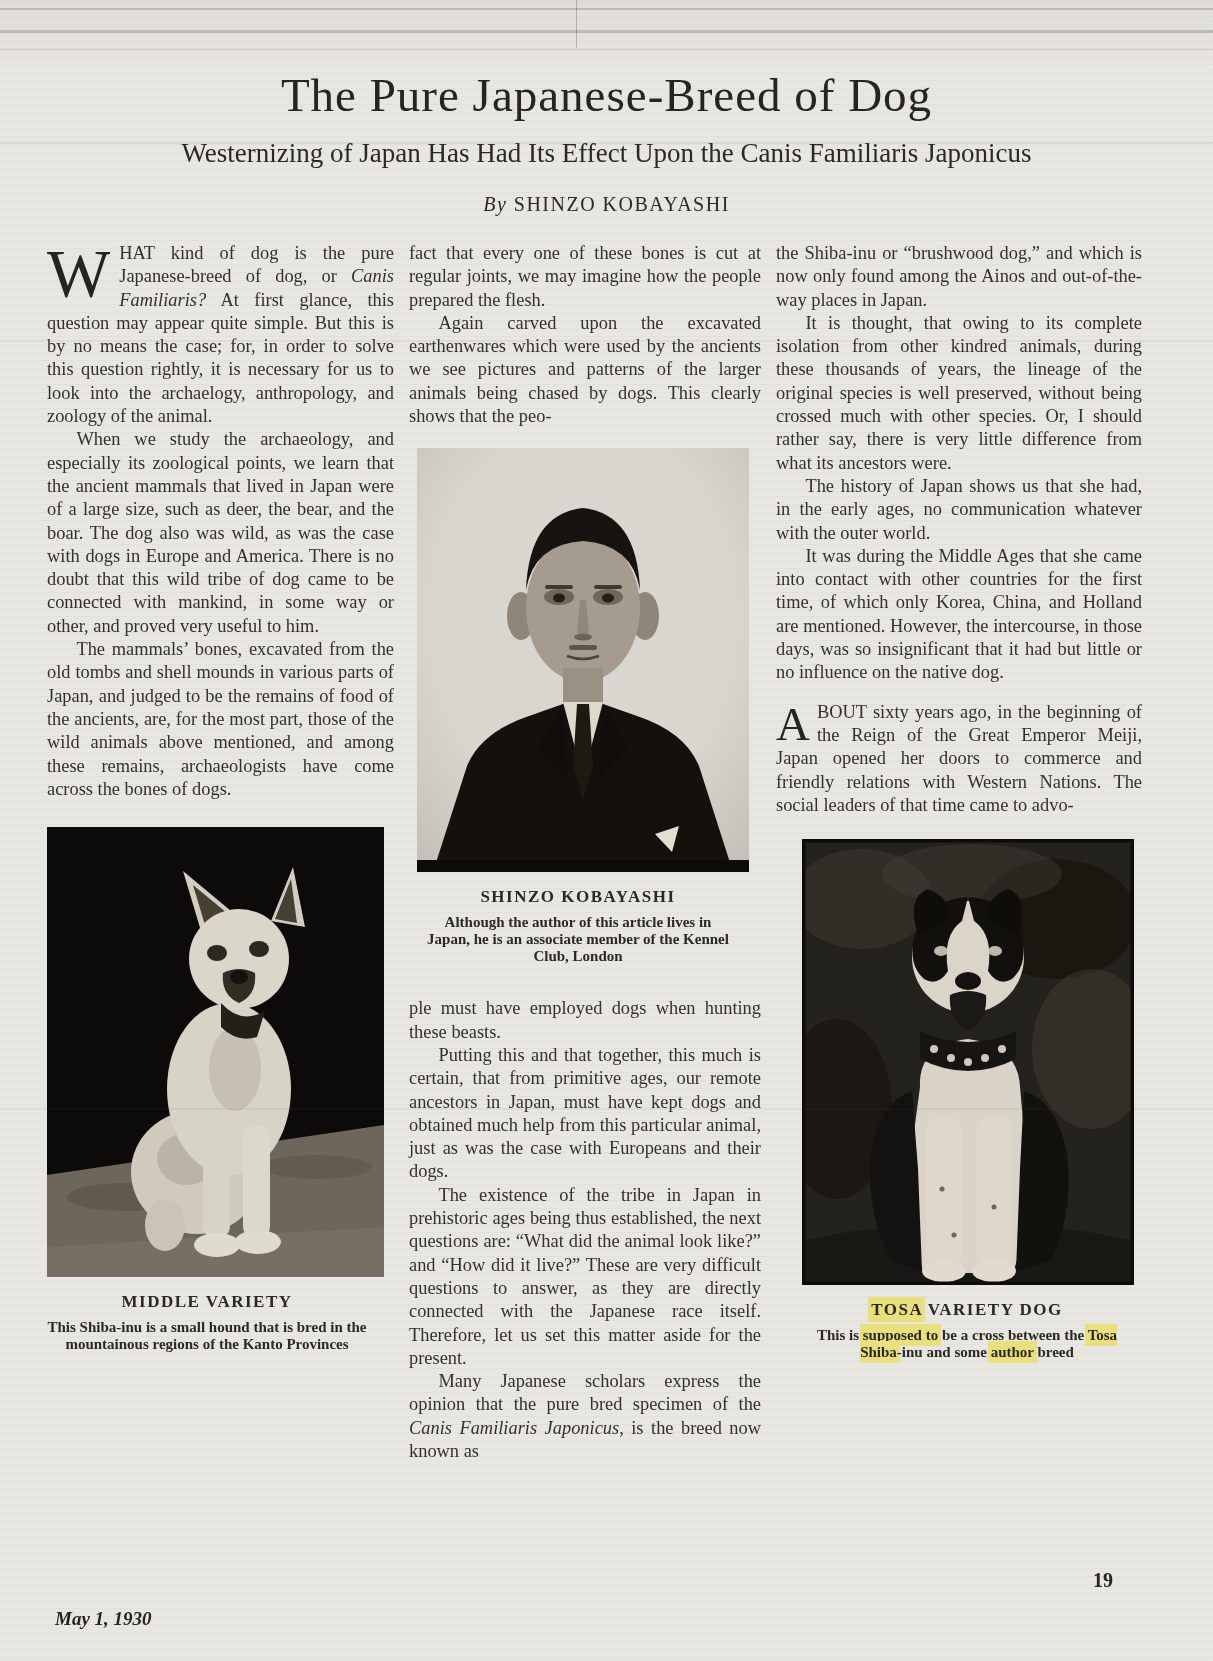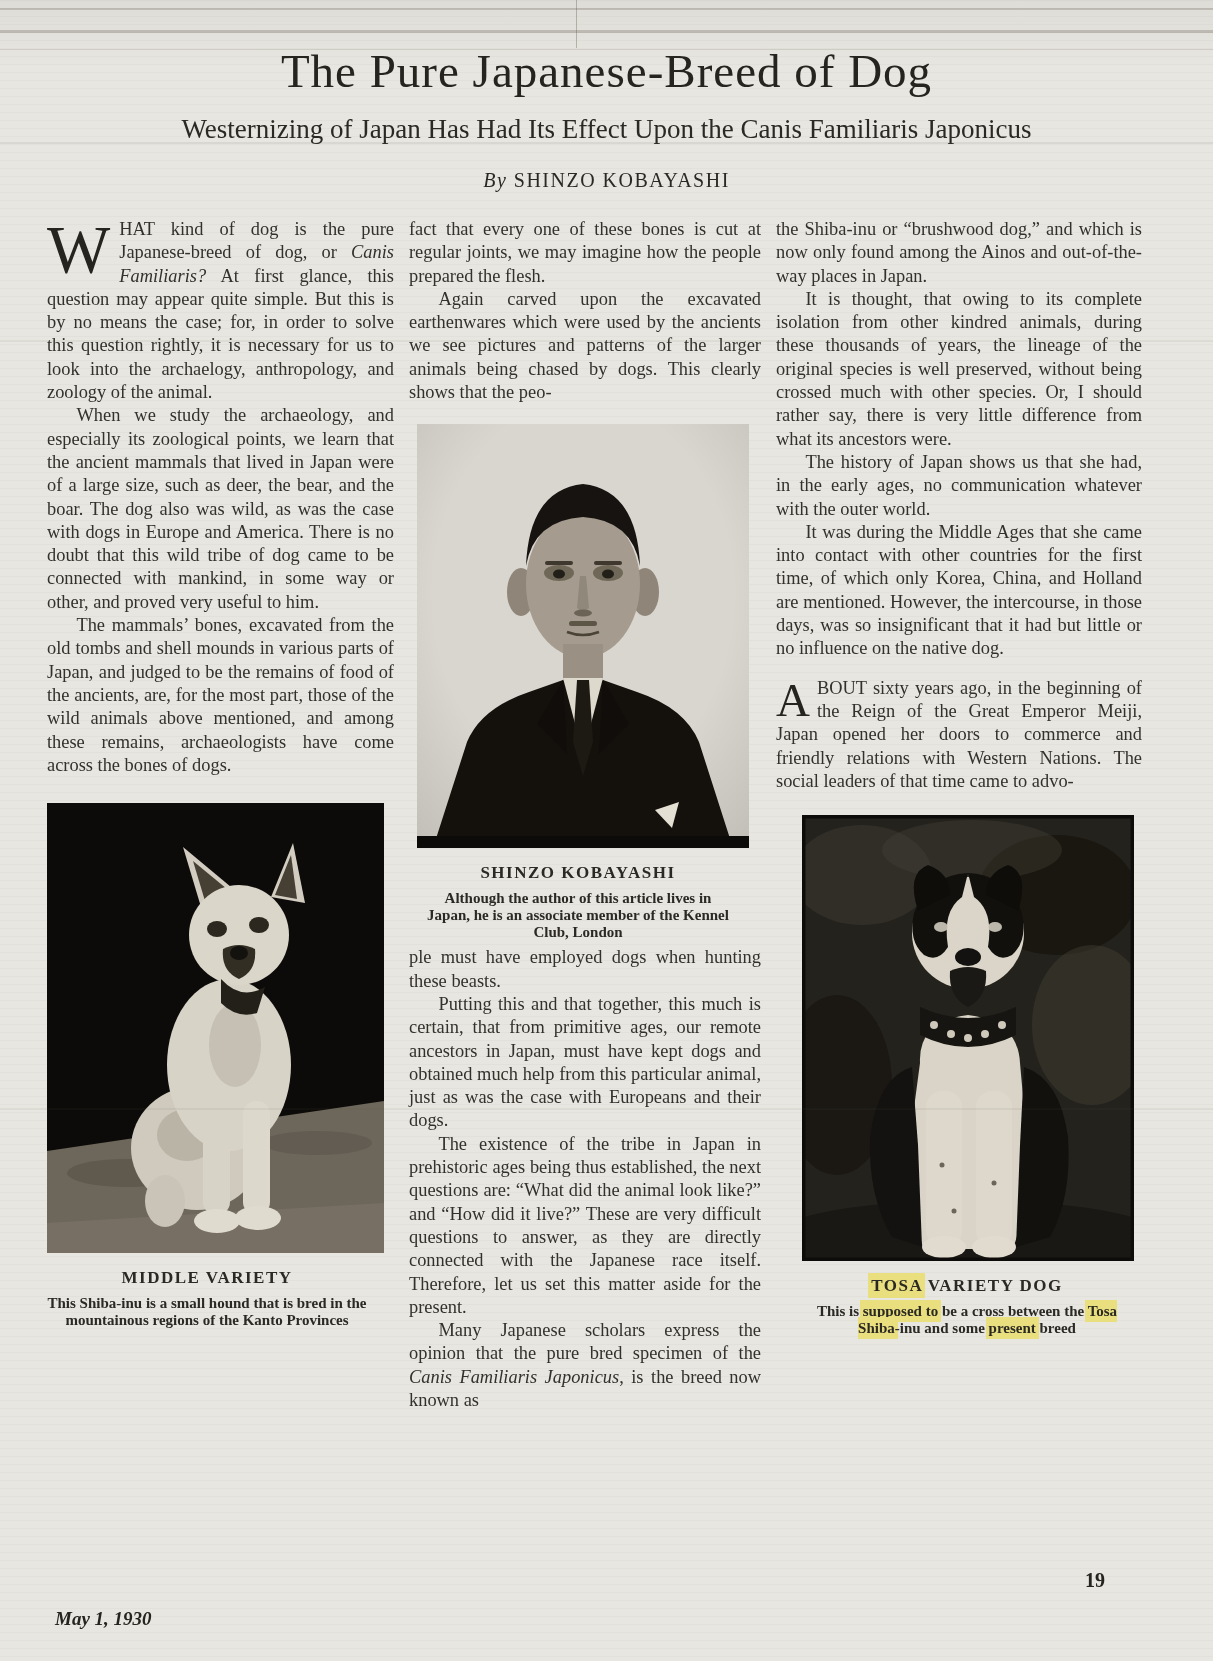--- a/index.html
+++ b/index.html
@@ -17,21 +17,21 @@
       repeating-linear-gradient(180deg, rgba(110,104,92,0.045) 0px, rgba(110,104,92,0.045) 1px, transparent 1px, transparent 8px),
       linear-gradient(180deg, rgba(0,0,0,0.045) 0px, rgba(0,0,0,0.0) 70px);
     color:var(--ink);
     font-family:"Liberation Serif", serif;
     overflow:hidden;
   }
   .scan-line{position:absolute;left:0;width:100%;pointer-events:none;}
   .crease-v{position:absolute;width:1px;background:rgba(90,84,72,0.35);pointer-events:none;}
 
   
-  .header{text-align:center;padding-top:44px;}
+  .header{text-align:center;padding-top:68px;}
   .title{font-size:47px;font-weight:400;letter-spacing:1px;margin:0;color:#26241f;}
   .subtitle{font-size:27px;font-weight:400;margin:16px 0 0 0;color:#2b2924;}
   .byline{font-size:20px;margin-top:24px;letter-spacing:1.5px;color:#2b2924;}
 
   
   .cols{
     display:grid;
     grid-template-columns:347px 352px 366px;
     column-gap:15px;
     margin:26px 0 0 47px;
@@ -52,21 +52,21 @@
   .fig-shiba svg,.fig-portrait svg,.fig-tosa svg{display:block;width:100%;height:100%;}
 
   .cap{line-height:normal;}
   .cap-title{text-align:center;font-weight:bold;font-size:17px;letter-spacing:1.5px;margin-top:15px;color:#2b2924;}
   .cap-text{text-align:center;font-weight:bold;font-size:15px;line-height:17px;margin:7px auto 0 auto;color:#2b2924;}
   .cap-portrait{width:310px;margin-left:14px;}
   .cap-tosa{width:330px;margin-left:26px;}
   .cap-shiba{width:320px;}
 
   .footer-date{position:absolute;left:55px;top:1571px;font-weight:bold;font-style:italic;font-size:19px;color:#26241f;margin-top:37px;}
-  .page-number{position:absolute;right:108px;top:1569px;font-weight:bold;font-size:20px;color:#26241f;}
+  .page-number{position:absolute;right:100px;top:1569px;font-weight:bold;font-size:20px;color:#26241f;}
 </style>
 </head>
 <body>
 
 <div class="page">
 
   <div class="scan-line" style="top:8px;height:2px;background:rgba(92,86,74,0.25);"></div>
   <div class="scan-line" style="top:30px;height:3px;background:rgba(92,86,74,0.28);"></div>
   <div class="scan-line" style="top:49px;height:1px;background:rgba(92,86,74,0.16);"></div>
   <div class="scan-line" style="top:142px;height:2px;background:rgba(92,86,74,0.10);"></div>
@@ -161,21 +161,21 @@
           <path d="M186,256 L212,300 L182,330 Z" fill="#100d0a"></path>
           <polygon points="238,386 262,378 255,404" fill="#e4dfd3"></polygon>
           <rect x="0" y="412" width="332" height="12" fill="#0c0b09"></rect>
         </svg>
       </figure>
       <div class="cap cap-portrait">
         <div class="cap-title">SHINZO KOBAYASHI</div>
         <div class="cap-text">Although the author of this article lives in Japan, he is an associate member of the Kennel Club, London</div>
       </div>
 
-      <p class="body-p" style="margin-top:5px;">ple must have employed dogs when hunting these beasts.</p>
+      <p class="body-p" style="margin-top:32px;">ple must have employed dogs when hunting these beasts.</p>
       <p class="body-p indent">Putting this and that together, this much is certain, that from primitive ages, our remote ancestors in Japan, must have kept dogs and obtained much help from this particular animal, just as was the case with Europeans and their dogs.</p>
       <p class="body-p indent">The existence of the tribe in Japan in prehistoric ages being thus established, the next questions are: “What did the animal look like?” and “How did it live?” These are very difficult questions to answer, as they are directly connected with the Japanese race itself. Therefore, let us set this matter aside for the present.</p>
       <p class="body-p indent"><span>Many Japanese scholars express the opinion that the pure bred specimen of the </span><span class="seg-i">Canis Familiaris Japonicus</span><span>, is the breed now known as</span></p>
     </div>
 
     <div class="col">
       <p class="body-p">the Shiba-inu or “brushwood dog,” and which is now only found among the Ainos and out-of-the-way places in Japan.</p>
       <p class="body-p indent">It is thought, that owing to its complete isolation from other kindred animals, during these thousands of years, the lineage of the original species is well preserved, without being crossed much with other species. Or, I should rather say, there is very little difference from what its ancestors were.</p>
       <p class="body-p indent">The history of Japan shows us that she had, in the early ages, no communication whatever with the outer world.</p>
       <p class="body-p indent">It was during the Middle Ages that she came into contact with other countries for the first time, of which only Korea, China, and Holland are mentioned. However, the intercourse, in those days, was so insignificant that it had but little or no influence on the native dog.</p>
@@ -218,21 +218,21 @@
           <circle cx="132" cy="210" r="4" fill="#cfc9bc"></circle>
           <circle cx="149" cy="219" r="4" fill="#cfc9bc"></circle>
           <circle cx="166" cy="223" r="4" fill="#cfc9bc"></circle>
           <circle cx="183" cy="219" r="4" fill="#cfc9bc"></circle>
           <circle cx="200" cy="210" r="4" fill="#cfc9bc"></circle>
           <rect width="332" height="446" fill="none" stroke="#0d0c0a" stroke-width="7"></rect>
         </svg>
       </figure>
       <div class="cap cap-tosa">
         <div class="cap-title"><span class="seg-hl">TOSA</span><span> VARIETY DOG</span></div>
-        <div class="cap-text"><span>This is </span><span class="seg-hl">supposed to</span><span> be a cross between the </span><span class="seg-hl">Tosa Shiba</span><span>-inu and some </span><span class="seg-hl">present</span><span> breed</span></div>
+        <div class="cap-text"><span>This is </span><span class="seg-hl">supposed to</span><span> be a cross between the </span><span class="seg-hl">Tosa Shiba</span><span>-inu and some </span><span class="seg-hl">author</span><span> breed</span></div>
       </div>
     </div>
 
   </div>
 
   <div class="footer-date">May 1, 1930</div>
   <div class="page-number">19</div>
 
 </div>
 

